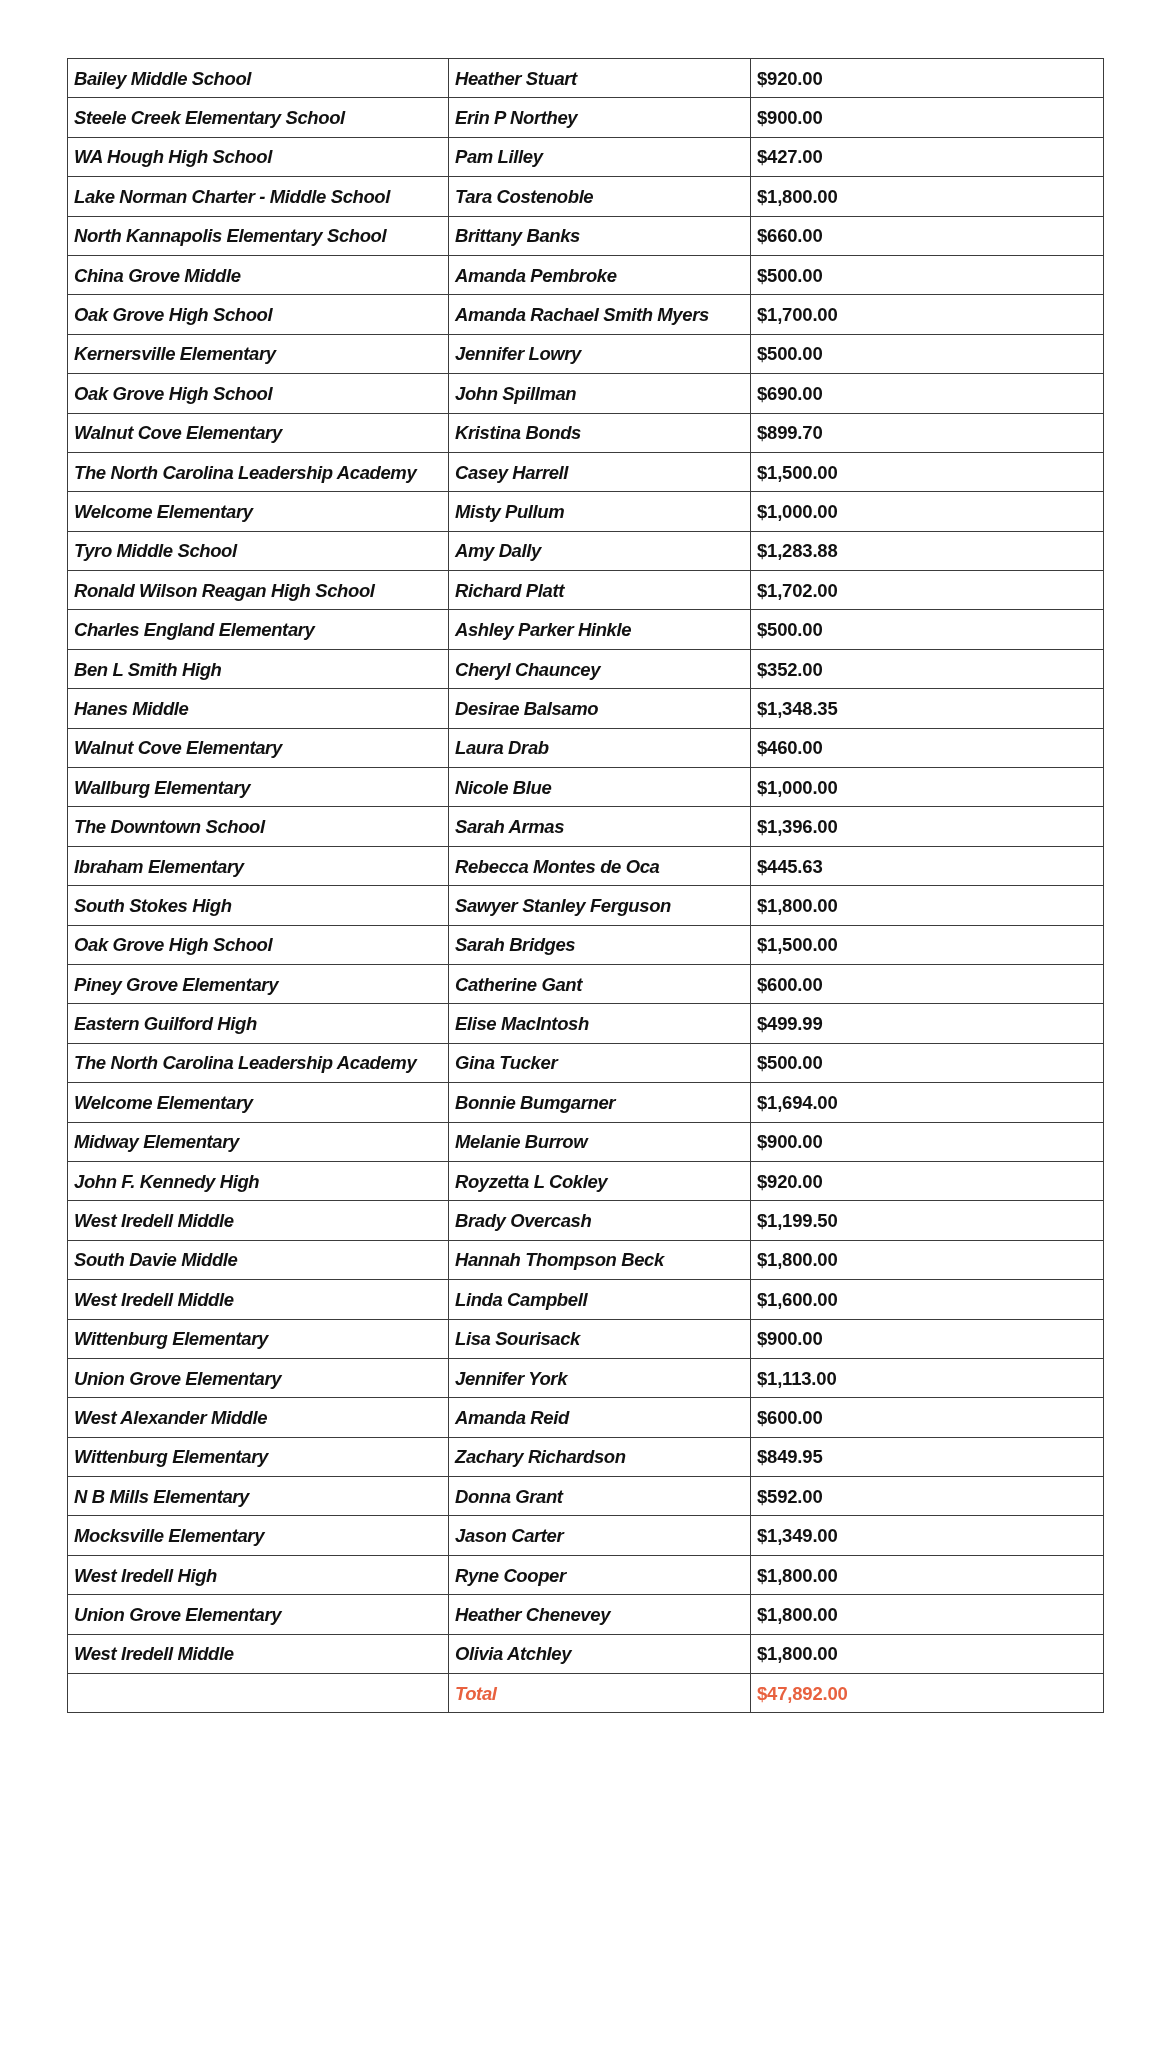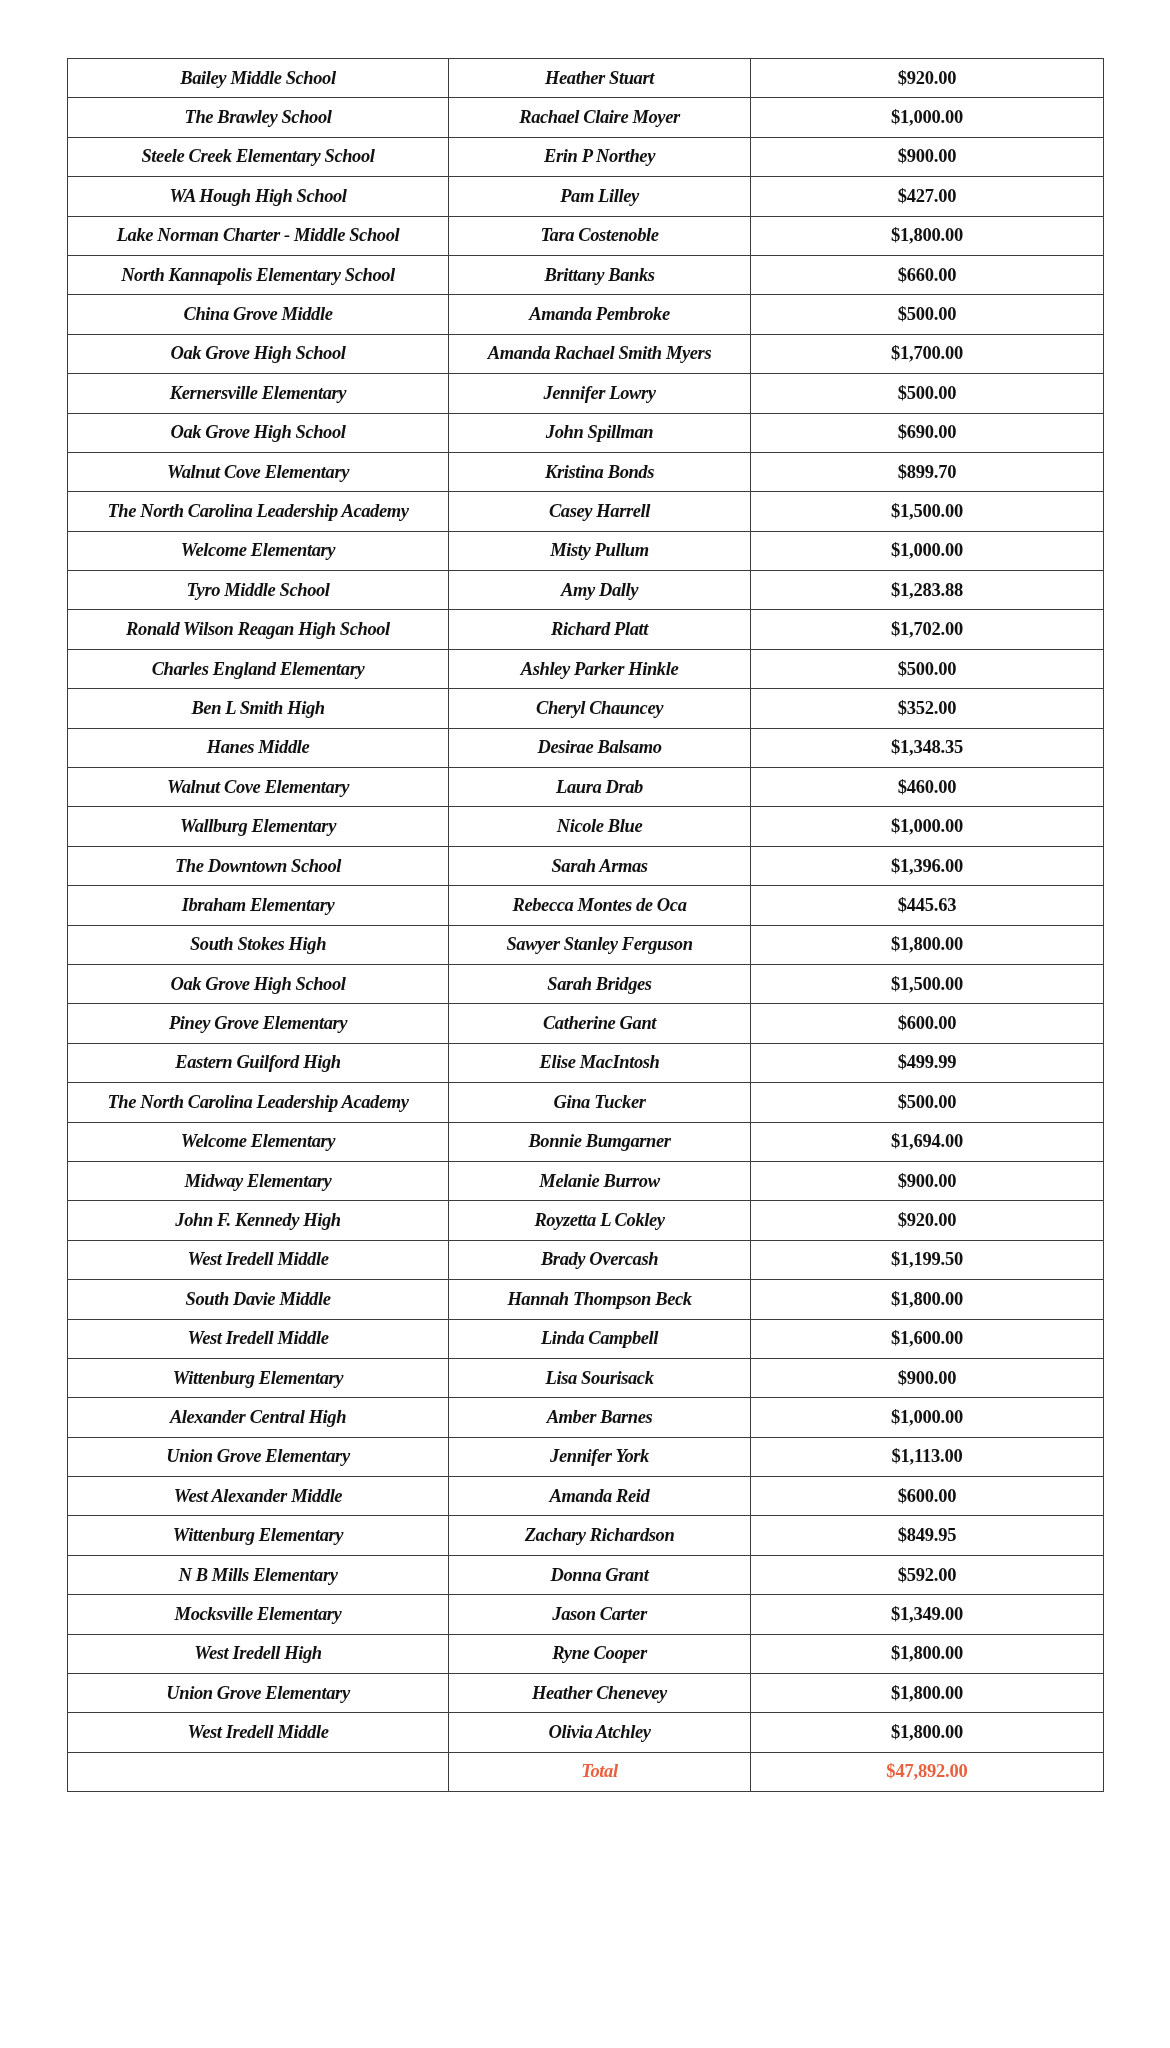--- a/index.html
+++ b/index.html
@@ -2,27 +2,26 @@
 <html style="--accent: #e8613f;"><head>
 <meta charset="utf-8">
 <style>
   html, body { margin: 0; padding: 0; background: #ffffff; }
   body { width: 1170px; height: 2048px; position: relative; overflow: hidden; }
   .wrap { position: absolute; left: 67px; top: 58px; width: 1036px; }
   table {
     border-collapse: collapse;
     width: 1036px;
     table-layout: fixed;
-    font-family: Liberation Serif, serif;
+    font-family: Liberation Sans, sans-serif;
     font-weight: bold;
     font-style: italic;
     font-size: 18.5px;
     color: #111111;
     letter-spacing: -0.4px;
-    text-align: center;
   }
   col.c1 { width: 381px; }
   col.c2 { width: 302px; }
   col.c3 { width: 353px; }
   td {
     border: 1.5px solid #3c3c3c;
     padding: 0 6px;
     height: 38.4px;
     vertical-align: middle;
     line-height: 29px;
@@ -43,25 +42,20 @@
         <col class="c3">
     </colgroup>
     <tbody id="rows">
 
         <tr>
           <td>Bailey Middle School</td>
           <td>Heather Stuart</td>
           <td class="amount">$920.00</td>
         </tr>
 
-        <tr>
-          <td>The Brawley School</td>
-          <td>Rachael Claire Moyer</td>
-          <td class="amount">$1,000.00</td>
-        </tr>
 
         <tr>
           <td>Steele Creek Elementary School</td>
           <td>Erin P Northey</td>
           <td class="amount">$900.00</td>
         </tr>
 
         <tr>
           <td>WA Hough High School</td>
           <td>Pam Lilley</td>
@@ -242,25 +236,20 @@
           <td>Linda Campbell</td>
           <td class="amount">$1,600.00</td>
         </tr>
 
         <tr>
           <td>Wittenburg Elementary</td>
           <td>Lisa Sourisack</td>
           <td class="amount">$900.00</td>
         </tr>
 
-        <tr>
-          <td>Alexander Central High</td>
-          <td>Amber Barnes</td>
-          <td class="amount">$1,000.00</td>
-        </tr>
 
         <tr>
           <td>Union Grove Elementary</td>
           <td>Jennifer York</td>
           <td class="amount">$1,113.00</td>
         </tr>
 
         <tr>
           <td>West Alexander Middle</td>
           <td>Amanda Reid</td>

